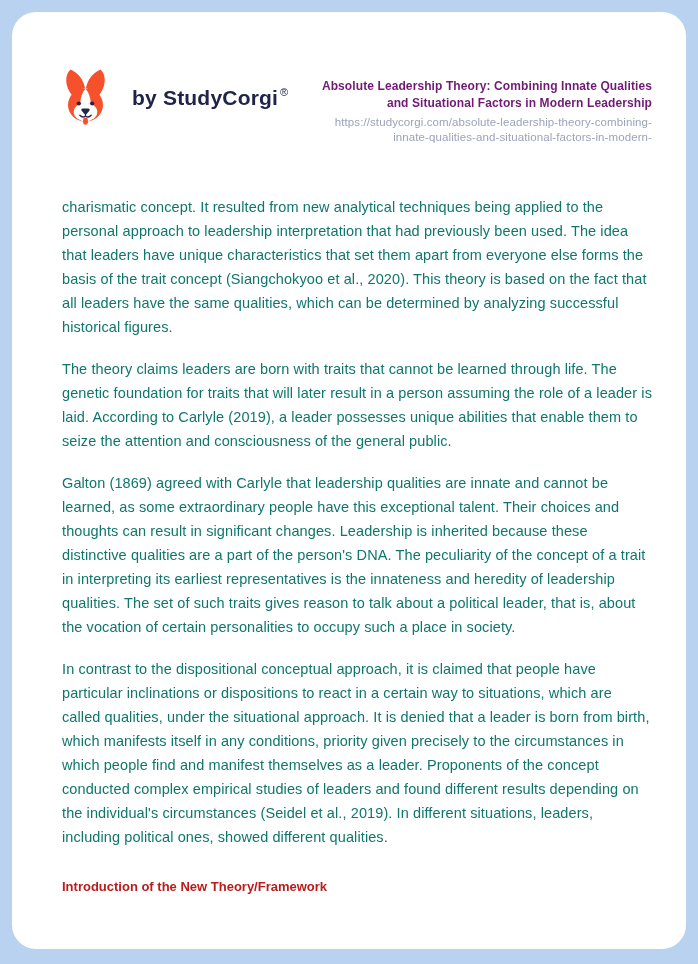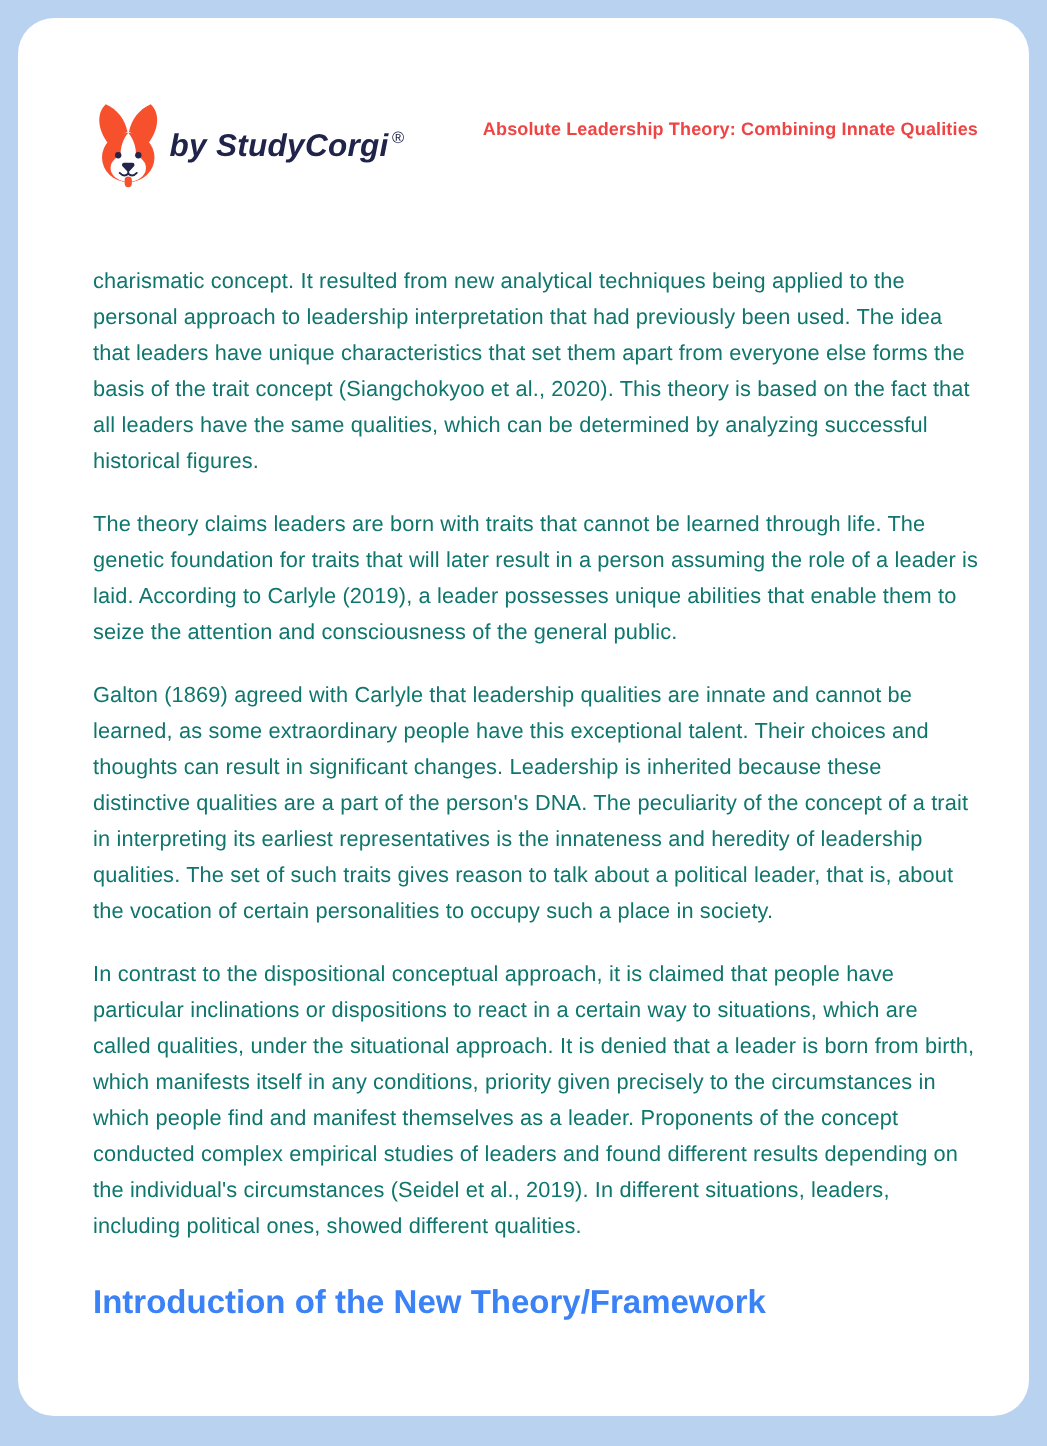--- a/index.html
+++ b/index.html
@@ -25,23 +25,22 @@
   }
   .header {
     display: flex;
     justify-content: space-between;
     align-items: flex-start;
     margin-bottom: 50px;
   }
   .brand {
     display: flex;
     align-items: center;
-    gap: 4px;
+    gap: 23px;
     cursor: pointer;
-    font-style: italic;
   }
   .brand-name {
     font-size: 21px;
     font-weight: 700;
     color: #20244a;
     letter-spacing: 0.2px;
     line-height: 1;
     white-space: nowrap;
   }
   .brand-name sup {
@@ -50,21 +49,21 @@
     vertical-align: 9px;
     margin-left: 2px;
   }
   .meta {
     text-align: right;
     padding-top: 10px;
   }
   .doc-title {
     font-size: 12px;
     font-weight: 700;
-    color: #ef4444;
+    color: #701a75;
     line-height: 17px;
     letter-spacing: 0.1px;
   }
   .doc-title .line { white-space: nowrap; }
   .doc-url {
     margin-top: 3px;
     font-size: 11.5px;
     color: #9ba3b8;
     line-height: 15px;
     letter-spacing: 0.1px;
@@ -75,24 +74,24 @@
   }
   .content p {
     margin: 0 0 18px;
     font-size: 14.5px;
     line-height: 24px;
     color: #0f766e;
     letter-spacing: 0.1px;
   }
   .content h2 {
     margin: 26px 0 14px;
-    font-size: 22px;
+    font-size: 13px;
     line-height: 24px;
     font-weight: 700;
-    color: #3b82f6;
+    color: #b91c1c;
   }
   .logo-svg { display: block; }
 </style>
 </head>
 <body>
 
 <div class="page">
   <div class="card">
 
     <div class="header">
@@ -119,20 +118,25 @@
 
             <rect x="20.6" y="49.6" width="4.8" height="7.2" rx="2.4" fill="#f6502c"></rect>
           </svg>
         </span>
         <span class="brand-name"><span>by StudyCorgi</span><sup>®</sup></span>
       </div>
 
       <div class="meta">
         <div class="doc-title">
           <div class="line">Absolute Leadership Theory: Combining Innate Qualities</div>
+          <div class="line">and Situational Factors in Modern Leadership</div>
+        </div>
+        <div class="doc-url">
+          <div class="line">https://studycorgi.com/absolute-leadership-theory-combining-</div>
+          <div class="line">innate-qualities-and-situational-factors-in-modern-</div>
         </div>
       </div>
 
     </div>
 
     <div class="content">
       <p>charismatic concept. It resulted from new analytical techniques being applied to the personal approach to leadership interpretation that had previously been used. The idea that leaders have unique characteristics that set them apart from everyone else forms the basis of the trait concept (Siangchokyoo et al., 2020). This theory is based on the fact that all leaders have the same qualities, which can be determined by analyzing successful historical figures.</p>
       <p>The theory claims leaders are born with traits that cannot be learned through life. The genetic foundation for traits that will later result in a person assuming the role of a leader is laid. According to Carlyle (2019), a leader possesses unique abilities that enable them to seize the attention and consciousness of the general public.</p>
       <p>Galton (1869) agreed with Carlyle that leadership qualities are innate and cannot be learned, as some extraordinary people have this exceptional talent. Their choices and thoughts can result in significant changes. Leadership is inherited because these distinctive qualities are a part of the person's DNA. The peculiarity of the concept of a trait in interpreting its earliest representatives is the innateness and heredity of leadership qualities. The set of such traits gives reason to talk about a political leader, that is, about the vocation of certain personalities to occupy such a place in society.</p>
       <p>In contrast to the dispositional conceptual approach, it is claimed that people have particular inclinations or dispositions to react in a certain way to situations, which are called qualities, under the situational approach. It is denied that a leader is born from birth, which manifests itself in any conditions, priority given precisely to the circumstances in which people find and manifest themselves as a leader. Proponents of the concept conducted complex empirical studies of leaders and found different results depending on the individual's circumstances (Seidel et al., 2019). In different situations, leaders, including political ones, showed different qualities.</p>

